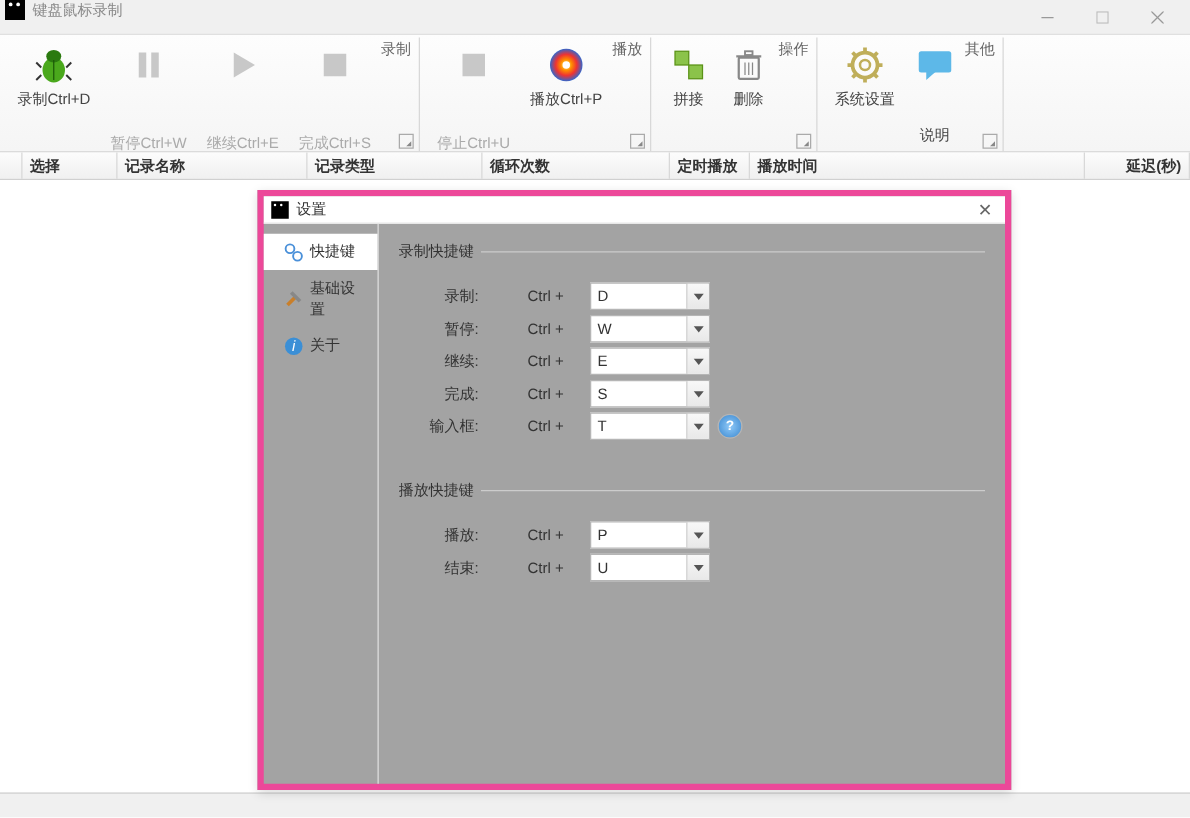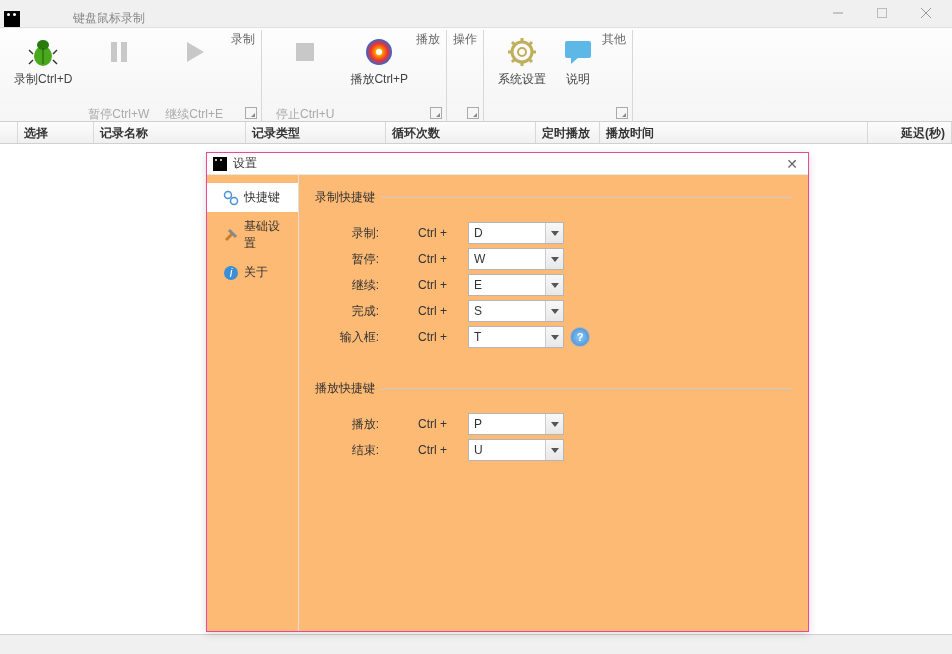--- a/index.html
+++ b/index.html
@@ -1,19 +1,19 @@
 <!DOCTYPE html>
 <html><head>
 <meta charset="utf-8">
 <style>
 * { box-sizing: border-box; margin: 0; padding: 0; font-family: "Microsoft YaHei", "SimSun", sans-serif; font-size: 12px; }
 body { background: #fff; width: 952px; height: 654px; overflow: hidden; position: relative; }
 
 
-.titlebar { height: 28px; background: #f0f0f0; display: flex; align-items: flex-end; padding: 0 4px; border-bottom: 1px solid #e0e0e0; gap: 47px; }
+.titlebar { height: 28px; background: #f0f0f0; display: flex; align-items: flex-start; padding: 0 4px; border-bottom: 1px solid #e0e0e0; }
 .titlebar .app-icon { width: 16px; height: 16px; background: #000; margin-right: 6px; position: relative; }
 .titlebar .app-icon::after { content: ""; position: absolute; top: 2px; left: 3px; width: 3px; height: 3px; background: #fff; border-radius: 50%; box-shadow: 6px 0 0 #fff; }
 .titlebar .title { color: #888; flex: 1; }
 .titlebar .win-controls { display: flex; }
 .titlebar .win-btn { width: 44px; height: 28px; display: flex; align-items: center; justify-content: center; color: #999; }
 .titlebar .win-btn svg { width: 10px; height: 10px; }
 
 
 .ribbon { height: 94px; background: linear-gradient(#fdfdfd, #f5f5f5); border-bottom: 1px solid #d0d0d0; display: flex; padding-top: 2px; }
 .ribbon-group { border-right: 1px solid #d8d8d8; padding: 2px 6px 0 6px; display: flex; flex-direction: row; position: relative; }
@@ -31,21 +31,21 @@
 .th { border-right: 1px solid #d8d8d8; padding: 3px 6px 0 6px; color: #333; text-align:left;font-weight:bold;}
 .th:first-child{text-align:center;}
 
 
 .content { position: relative; height: calc(654px - 28px - 94px - 22px - 20px); background: #fff; }
 
 
 .statusbar { position:absolute; bottom:0; left:0; right:0; height: 20px; background: #f0f0f0; border-top: 1px solid #d0d0d0; }
 
 
-.dialog { position: absolute; left: 206px; top: 152px; width: 603px; height: 480px; background: #fdba74; border: 1px solid #ec4899; box-shadow: 0 2px 8px rgba(0,0,0,0.15); }
+.dialog { position: absolute; left: 206px; top: 152px; width: 603px; height: 480px; background: #a3a3a3; border: 5px solid #ec4899; box-shadow: 0 2px 8px rgba(0,0,0,0.15); }
 .dialog-title { height: 22px; background: #fff; display: flex; align-items: center; padding: 0 6px; border-bottom: 1px solid #e8e8e8; }
 .dialog-title .app-icon { width: 14px; height: 14px; background: #000; margin-right: 6px; position:relative;}
 .dialog-title .app-icon::after { content: ""; position: absolute; top: 2px; left: 2px; width: 2px; height: 2px; background: #fff; border-radius: 50%; box-shadow: 5px 0 0 #fff; }
 .dialog-title .dtitle { flex:1; color:#333;}
 .dialog-title .close { width: 20px; text-align:center; color:#666; font-size:14px;}
 .dialog-body { display:flex; height: calc(100% - 22px); }
 .dialog-nav { width: 92px; border-right: 1px solid #e0e0e0; padding-top: 8px;}
 .nav-item { display:flex; align-items:center; gap:5px; padding: 6px 16px; color:#333;}
 .nav-item.sel { background:#fff; }
 .nav-item .nicon { width:16px; height:16px; display:inline-flex;align-items:center;justify-content:center;}
@@ -114,20 +114,28 @@
         <span class="label">暂停Ctrl+W</span>
       </div>
       <div class="ribbon-btn disabled">
         <span class="icon">
             <svg width="28" height="28" viewBox="0 0 28 28">
               <polygon points="7,4 24,14 7,24" fill="#c8c8c8"></polygon>
             </svg>
           </span>
         <span class="label">继续Ctrl+E</span>
       </div>
+      <div class="ribbon-btn disabled">
+        <span class="icon">
+            <svg width="26" height="26" viewBox="0 0 26 26">
+              <rect x="4" y="4" width="18" height="18" fill="#c8c8c8"></rect>
+            </svg>
+          </span>
+        <span class="label">完成Ctrl+S</span>
+      </div>
     </div>
     <div class="group-label">录制</div>
     <div class="launcher"></div>
   </div>
 
   <div class="ribbon-group">
     <div class="items">
       <div class="ribbon-btn disabled">
         <span class="icon">
             <svg width="26" height="26" viewBox="0 0 26 26">
@@ -152,20 +160,44 @@
             </svg>
           </span>
         <span class="label">播放Ctrl+P</span>
       </div>
     </div>
     <div class="group-label">播放</div>
     <div class="launcher"></div>
   </div>
 
   <div class="ribbon-group">
+    <div class="items">
+      <div class="ribbon-btn" style="min-width:44px;">
+        <span class="icon">
+            <svg width="28" height="28" viewBox="0 0 28 28">
+              <rect x="3" y="3" width="11" height="11" fill="#8bc34a" stroke="#5a9216"></rect>
+              <rect x="14" y="14" width="11" height="11" fill="#8bc34a" stroke="#5a9216"></rect>
+            </svg>
+          </span>
+        <span class="label">拼接</span>
+      </div>
+      <div class="ribbon-btn" style="min-width:44px;">
+        <span class="icon">
+            <svg width="26" height="28" viewBox="0 0 26 28">
+              <rect x="5" y="8" width="16" height="17" rx="1" fill="none" stroke="#888" stroke-width="1.8"></rect>
+              <line x1="3" y1="7" x2="23" y2="7" stroke="#888" stroke-width="1.8"></line>
+              <rect x="10" y="3" width="6" height="3" fill="none" stroke="#888" stroke-width="1.5"></rect>
+              <line x1="10" y1="12" x2="10" y2="22" stroke="#888"></line>
+              <line x1="13" y1="12" x2="13" y2="22" stroke="#888"></line>
+              <line x1="16" y1="12" x2="16" y2="22" stroke="#888"></line>
+            </svg>
+          </span>
+        <span class="label">删除</span>
+      </div>
+    </div>
     <div class="group-label">操作</div>
     <div class="launcher"></div>
   </div>
 
   <div class="ribbon-group">
     <div class="items">
       <div class="ribbon-btn">
         <span class="icon">
             <svg width="30" height="30" viewBox="0 0 30 30">
               <circle cx="15" cy="15" r="10" fill="none" stroke="#bfae5a" stroke-width="3"></circle>
@@ -177,21 +209,21 @@
                 <line x1="24" y1="15" x2="29" y2="15"></line>
                 <line x1="5" y1="5" x2="8.5" y2="8.5"></line>
                 <line x1="21.5" y1="21.5" x2="25" y2="25"></line>
                 <line x1="25" y1="5" x2="21.5" y2="8.5"></line>
                 <line x1="8.5" y1="21.5" x2="5" y2="25"></line>
               </g>
             </svg>
           </span>
         <span class="label">系统设置</span>
       </div>
-      <div class="ribbon-btn" style="min-width:44px;">
+      <div class="ribbon-btn" style="min-width:44px;gap:29px;">
         <span class="icon">
             <svg width="30" height="26" viewBox="0 0 30 26">
               <rect x="2" y="2" width="26" height="17" rx="2" fill="#5db8e8"></rect>
               <polygon points="8,18 8,25 16,18" fill="#5db8e8"></polygon>
             </svg>
           </span>
         <span class="label">说明</span>
       </div>
     </div>
     <div class="group-label">其他</div>

